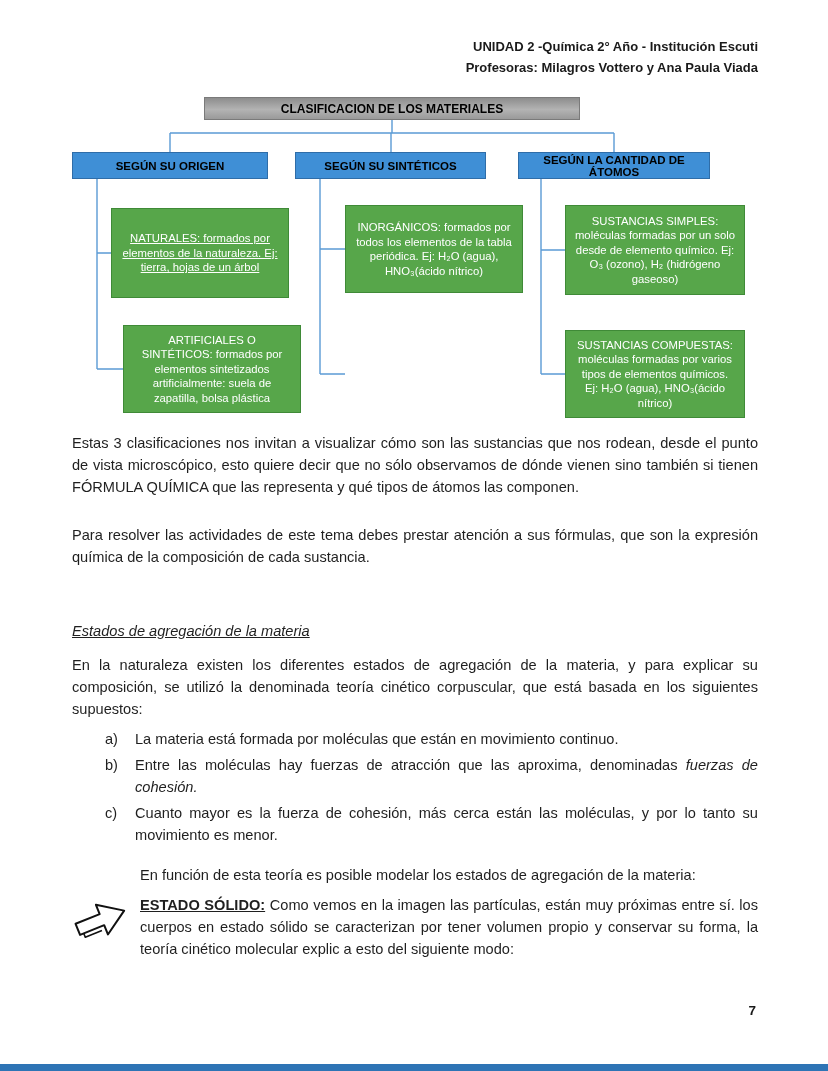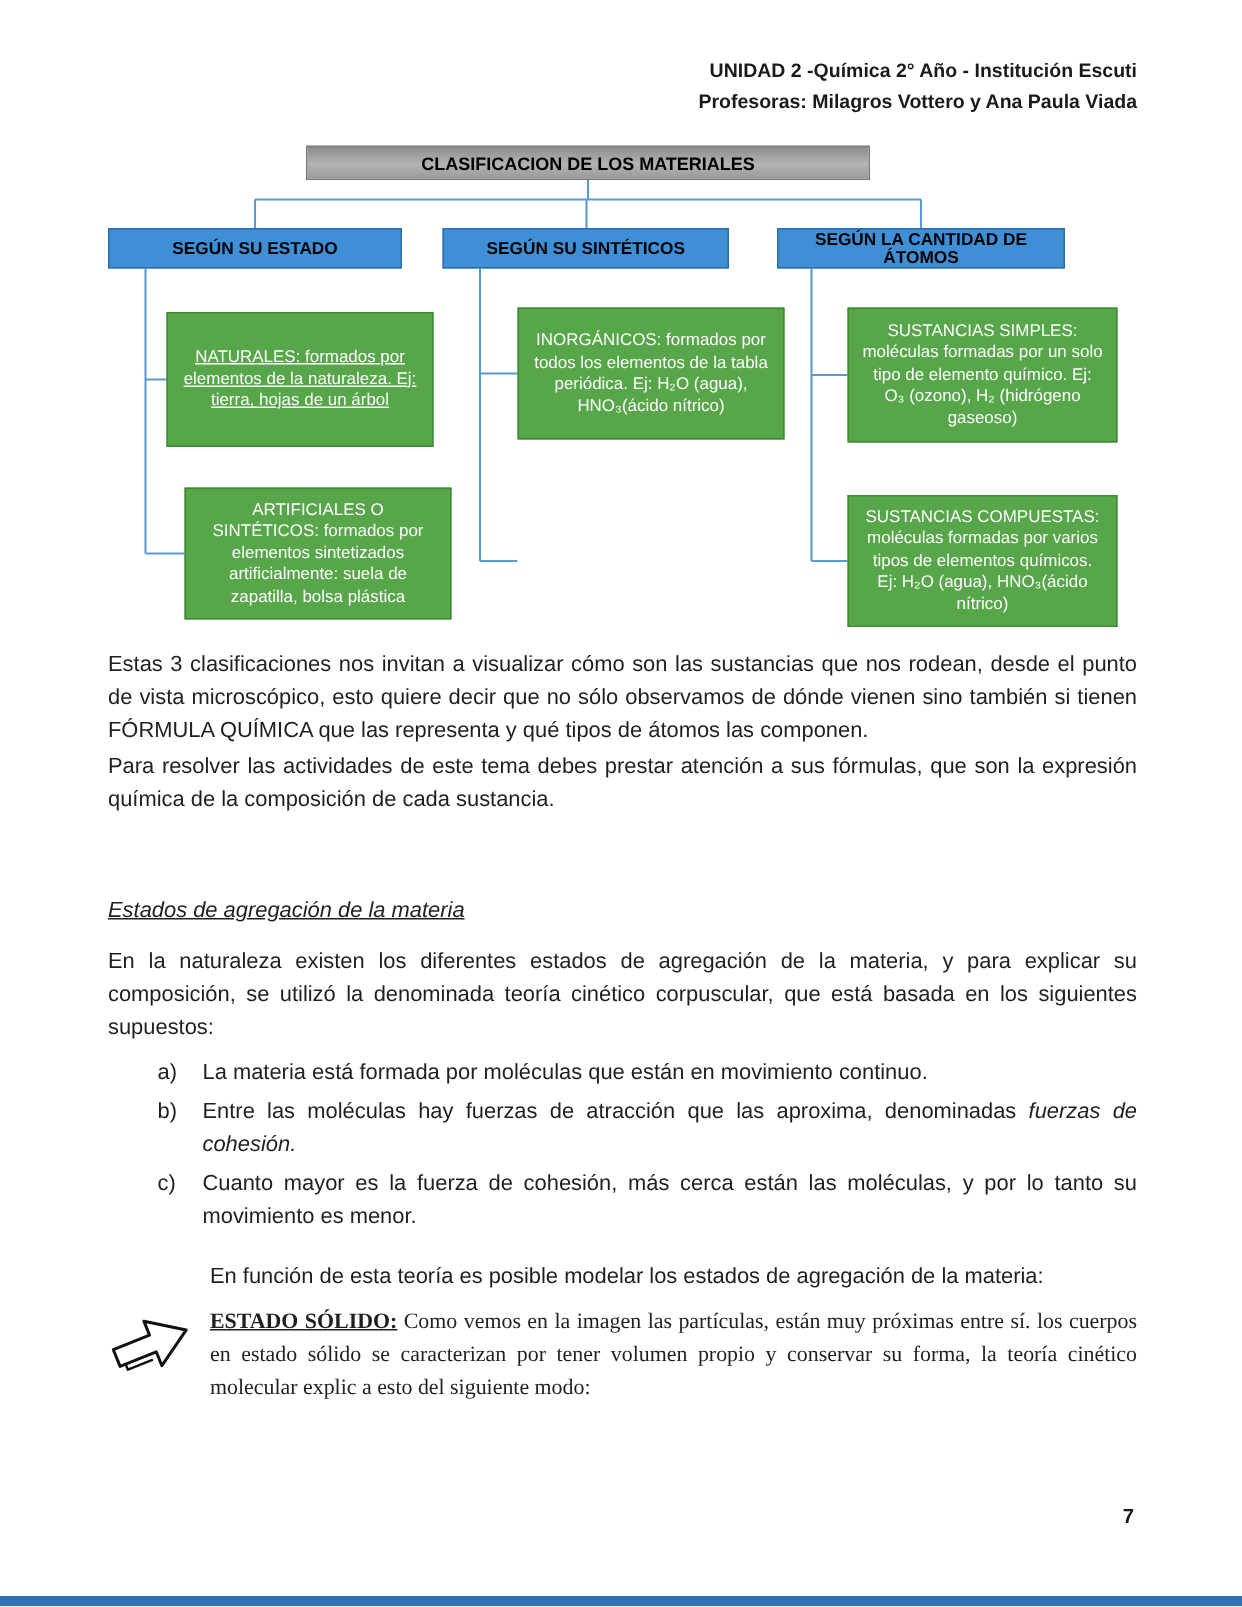--- a/index.html
+++ b/index.html
@@ -33,30 +33,30 @@
   .g-1b { left:123px; top:325px; width:178px; height:88px; }
   .g-2a { left:345px; top:205px; width:178px; height:88px; }
   .g-2b { left:345px; top:330px; width:178px; height:88px; }
   .g-3a { left:565px; top:205px; width:180px; height:90px; }
   .g-3b { left:565px; top:330px; width:180px; height:88px; }
 
   
   .content { position:absolute; left:72px; top:432px; width:686px;
     font-size:14.6px; line-height:22px; color:#1f1f1f; }
   .content p { text-align:justify; }
-  .p2 { margin-top:2px; }
+  .p2 { margin-top:26px; }
   .section-heading { margin-top:52px; font-style:italic; text-decoration:underline;
     font-size:14.6px; }
   .p3 { margin-top:12px; }
   .abc-list { margin-top:8px; margin-left:33px; }
   .abc-item { display:flex; margin-bottom:4px; }
   .abc-marker { width:30px; flex:0 0 30px; }
   .abc-text { flex:1; text-align:justify; }
   .p4 { margin-top:18px; padding-left:68px; text-align:left !important; }
-  .estado-block { margin-top:8px; text-align:justify;font-family:Liberation Serif, serif; }
+  .estado-block { margin-top:8px; text-align:justify; }
   .arrow-float { float:left; width:58px; height:48px; margin:2px 10px 2px 0; }
   .estado-heading { font-weight:bold; text-decoration:underline; }
 
   
   .page-number { position:absolute; right:72px; top:1003px; font-weight:bold;
     font-size:13.5px; color:#1a1a1a; }
   .footer-bar { position:absolute; left:0; bottom:0; width:828px; height:7px;
     background:#2e74b5; }
 </style>
 </head>
@@ -72,28 +72,28 @@
   <div class="diagram">
     <svg class="connectors" width="828" height="430">
       <path d="M392 120 V133 M170 133 H614 M170 133 V152 M391 133 V152 M614 133 V152
                M97 179 V369 M97 253 H123 M97 369 H123
                M320 179 V374 M320 249 H345 M320 374 H345
                M541 179 V374 M541 250 H565 M541 374 H565" fill="none" stroke="#5b9bd5" stroke-width="1.4"></path>
     </svg>
 
     <div class="dbox gray-title">CLASIFICACION DE LOS MATERIALES</div>
 
-    <div class="dbox blue-head blue-1">SEGÚN SU ESTADO</div>
+    <div class="dbox blue-head blue-1">SEGÚN SU ORIGEN</div>
     <div class="dbox blue-head blue-2">SEGÚN SU SINTÉTICOS</div>
     <div class="dbox blue-head blue-3">SEGÚN LA CANTIDAD DE ÁTOMOS</div>
 
     <div class="dbox green-box g-1a">NATURALES: formados por elementos de la naturaleza. Ej: tierra, hojas de un árbol</div>
     <div class="dbox green-box g-1b">ARTIFICIALES O SINTÉTICOS: formados por elementos sintetizados artificialmente: suela de zapatilla, bolsa plástica</div>
     <div class="dbox green-box g-2a">INORGÁNICOS: formados por todos los elementos de la tabla periódica. Ej: H₂O (agua), HNO₃(ácido nítrico)</div>
-    <div class="dbox green-box g-3a">SUSTANCIAS SIMPLES: moléculas formadas por un solo tipo de elemento químico. Ej: O₃ (ozono), H₂ (hidrógeno gaseoso)</div>
+    <div class="dbox green-box g-3a">SUSTANCIAS SIMPLES: moléculas formadas por un solo desde de elemento químico. Ej: O₃ (ozono), H₂ (hidrógeno gaseoso)</div>
     <div class="dbox green-box g-3b">SUSTANCIAS COMPUESTAS: moléculas formadas por varios tipos de elementos químicos. Ej: H₂O (agua), HNO₃(ácido nítrico)</div>
   </div>
 
   <div class="content">
     <p class="p1">Estas 3 clasificaciones nos invitan a visualizar cómo son las sustancias que nos rodean, desde el punto de vista microscópico, esto quiere decir que no sólo observamos de dónde vienen sino también si tienen FÓRMULA QUÍMICA que las representa y qué tipos de átomos las componen.</p>
     <p class="p2">Para resolver las actividades de este tema debes prestar atención a sus fórmulas, que son la expresión química de la composición de cada sustancia.</p>
 
     <div class="section-heading">Estados de agregación de la materia</div>
 
     <p class="p3">En la naturaleza existen los diferentes estados de agregación de la materia, y para explicar su composición, se utilizó la denominada teoría cinético corpuscular, que está basada en los siguientes supuestos:</p>

